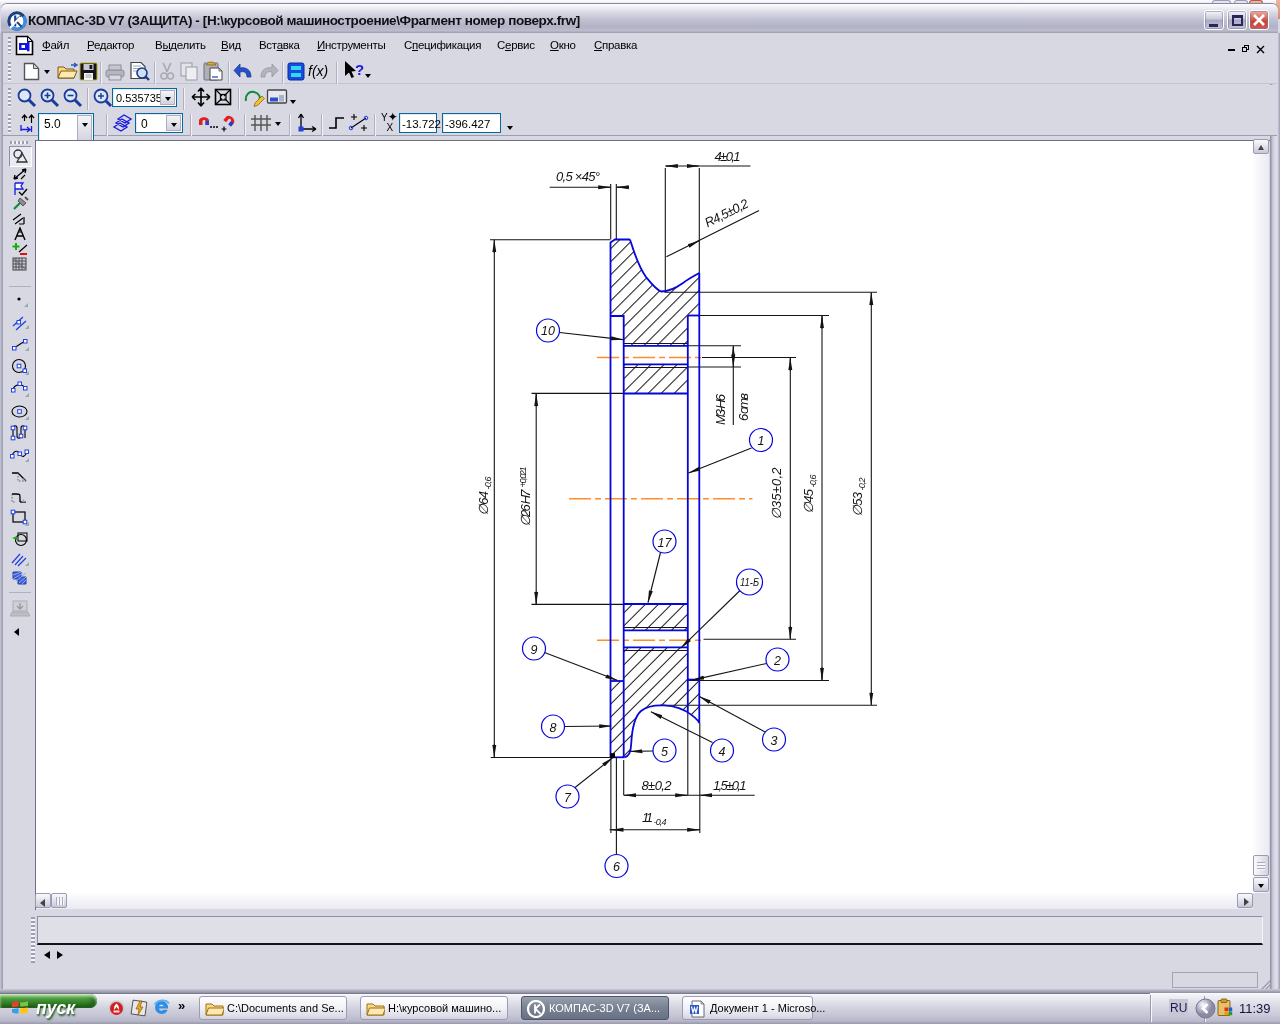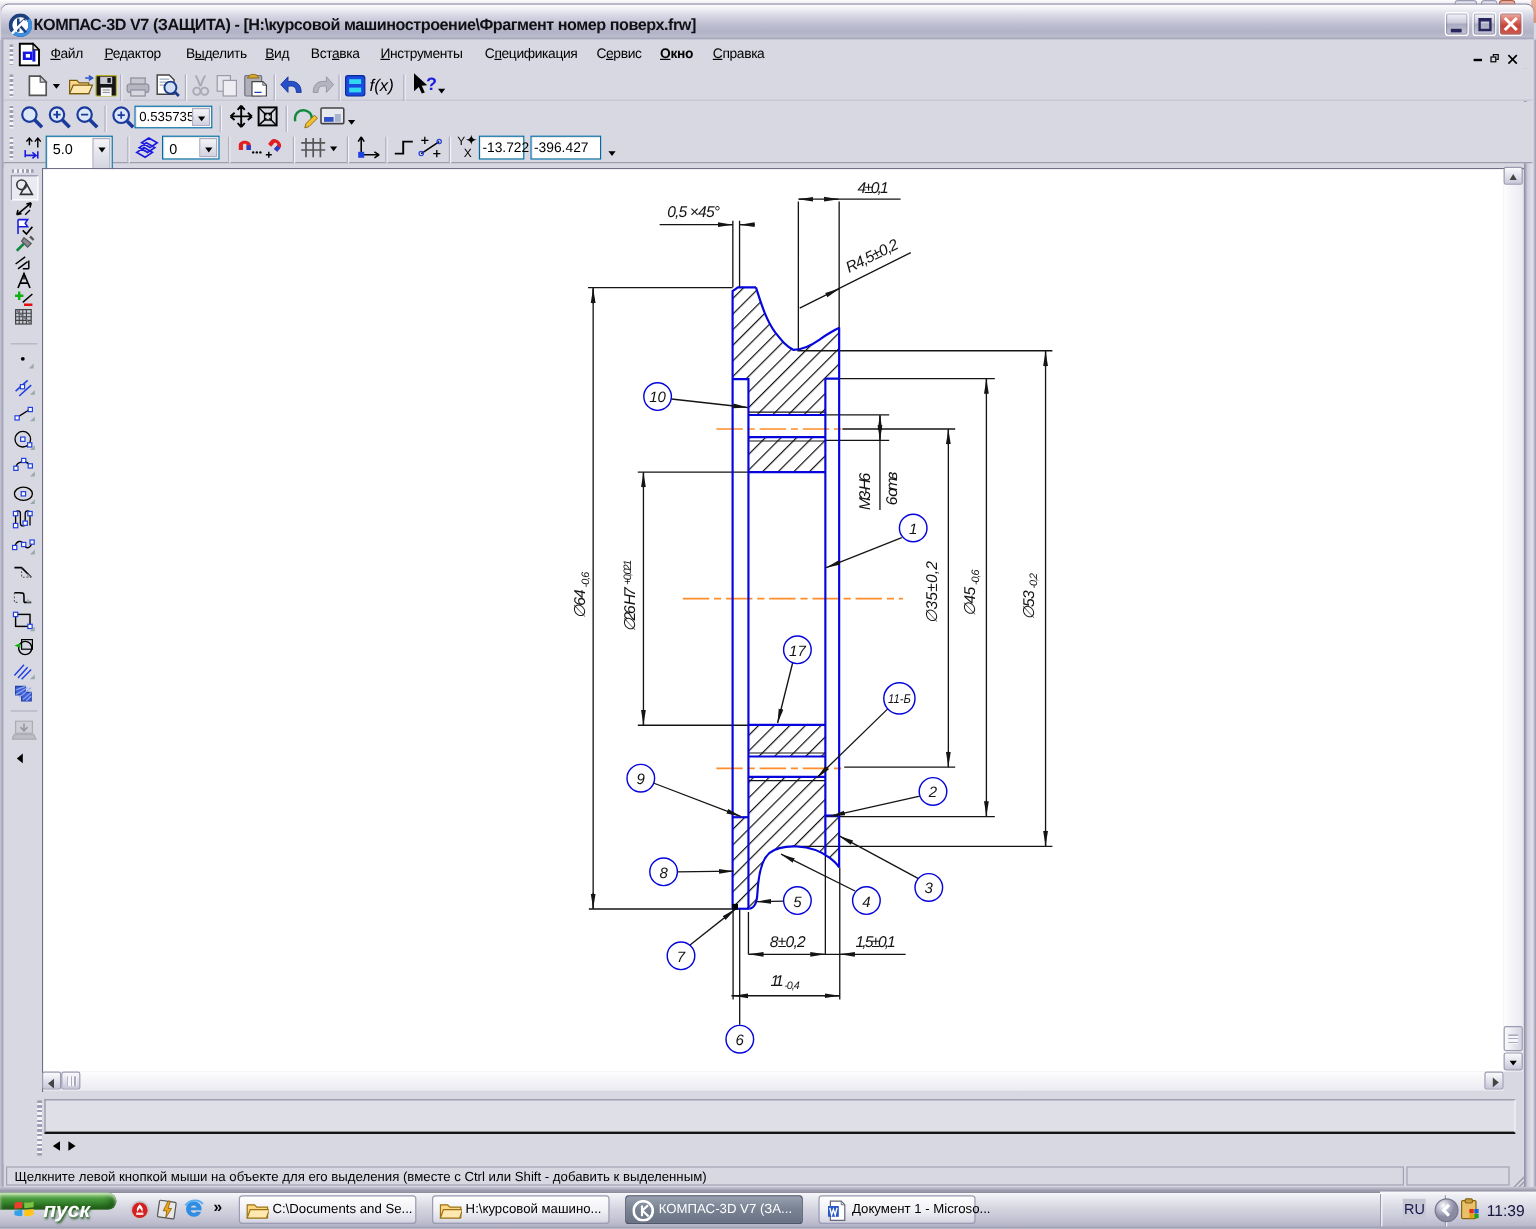--- a/index.html
+++ b/index.html
@@ -95,21 +95,21 @@
   <rect x="12" y="6.8" width="2.5" height="9.5" fill="#1414e6"></rect>
 </svg>
 <div class="menuitem" style="left:42px;"><u>Ф</u>айл</div>
 <div class="menuitem" style="left:87px;"><u>Р</u>едактор</div>
 <div class="menuitem" style="left:155px;text-align:center;">В<u>ы</u>делить</div>
 <div class="menuitem" style="left:221px;"><u>В</u>ид</div>
 <div class="menuitem" style="left:259px;">Вст<u>а</u>вка</div>
 <div class="menuitem" style="left:317px;"><u>И</u>нструменты</div>
 <div class="menuitem" style="left:404px;">С<u>п</u>ецификация</div>
 <div class="menuitem" style="left:497px;">С<u>е</u>рвис</div>
-<div class="menuitem" style="left:550px;font-weight:bold;"><u>О</u>кно</div>
+<div class="menuitem" style="left:550px;"><u>О</u>кно</div>
 <div class="menuitem" style="left:594px;"><u>С</u>правка</div>
 
 <div class="abs" style="left:1228px;top:49px;width:7px;height:2px;background:#000;"></div>
 <div class="abs" style="left:1244px;top:45px;width:5px;height:5px;border:1px solid #000;background:#d8d8e2;"></div>
 <div class="abs" style="left:1242px;top:47px;width:5px;height:5px;border:1px solid #000;background:#d8d8e2;"></div>
 <svg class="abs" style="left:1256px;top:45px" width="9" height="9">
     <path d="M1 1 L8 8 M8 1 L1 8" stroke="#000" stroke-width="1.4"></path>
   </svg>
 
 <div class="toolrow" style="top:57px;height:27px;border-bottom:1px solid #c4c4d4;"></div>
@@ -451,23 +451,20 @@
 <div class="sbtn" style="left:1237px;top:893px;">
     <div class="dda" style="left:6px;top:4px;border-top:4px solid transparent;border-bottom:4px solid transparent;border-left:5px solid #444;border-right:none;"></div>
   </div>
 
 <div class="grip" style="left:31px;top:917px;height:46px;width:4px;"></div>
 <div id="propfield"></div>
 <div class="abs" style="left:44px;top:951px;width:0;height:0;border-top:4px solid transparent;border-bottom:4px solid transparent;border-right:6px solid #000;"></div>
 <div class="abs" style="left:57px;top:951px;width:0;height:0;border-top:4px solid transparent;border-bottom:4px solid transparent;border-left:6px solid #000;"></div>
 
 <div id="statusbar">
-  <div class="statuscell" style="left:2px;width:1165px;">
-      <span style="position:absolute;left:6px;top:2px;">Щелкните левой кнопкой мыши на объекте для его выделения (вместе с Ctrl или Shift - добавить к выделенным)</span>
-    </div>
   <div class="statuscell" style="left:1169px;width:86px;"></div>
 </div>
 <svg class="abs" style="left:1258px;top:980px" width="14" height="11">
     <path d="M13 0 L2 11 M13 4 L6 11 M13 8 L10 11" stroke="#9a9aaa" stroke-width="1.3"></path>
   </svg>
 
 <div class="abs" style="left:0;top:989px;width:1280px;height:4px;background:linear-gradient(#c8c8d6,#8e8ea2);"></div>
 
 <div id="taskbar"></div>
 <div id="startbtn" class="abs" style="left:0;top:994px;width:97px;height:14px;border-radius:0 14px 14px 0;

